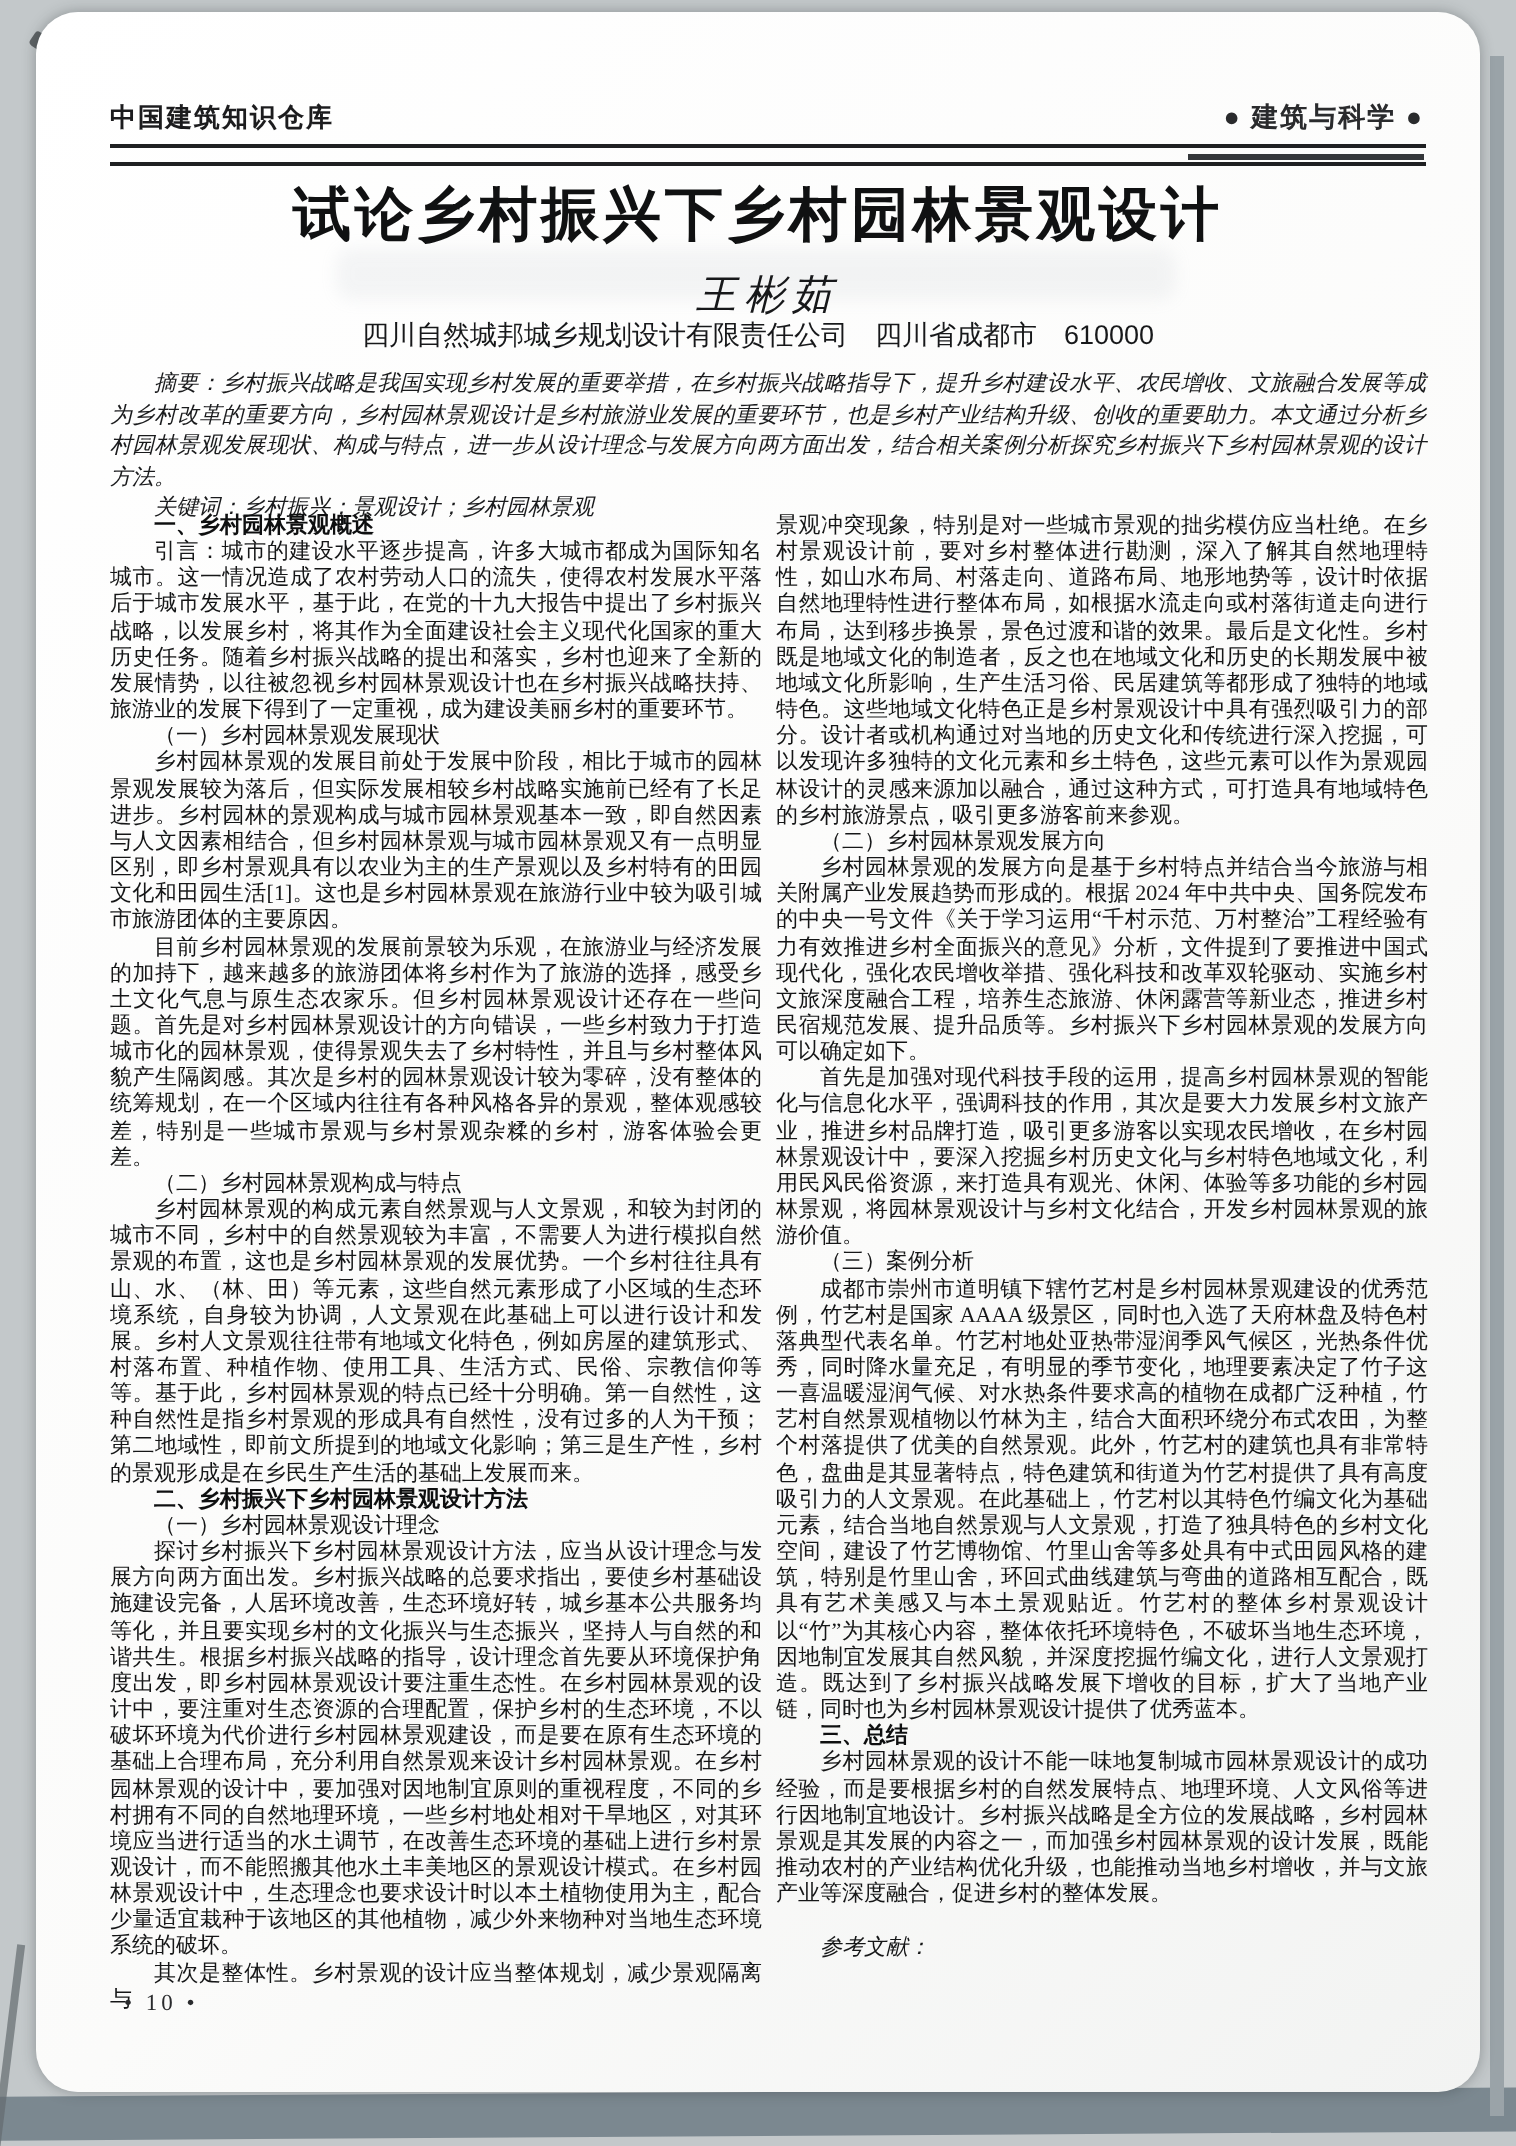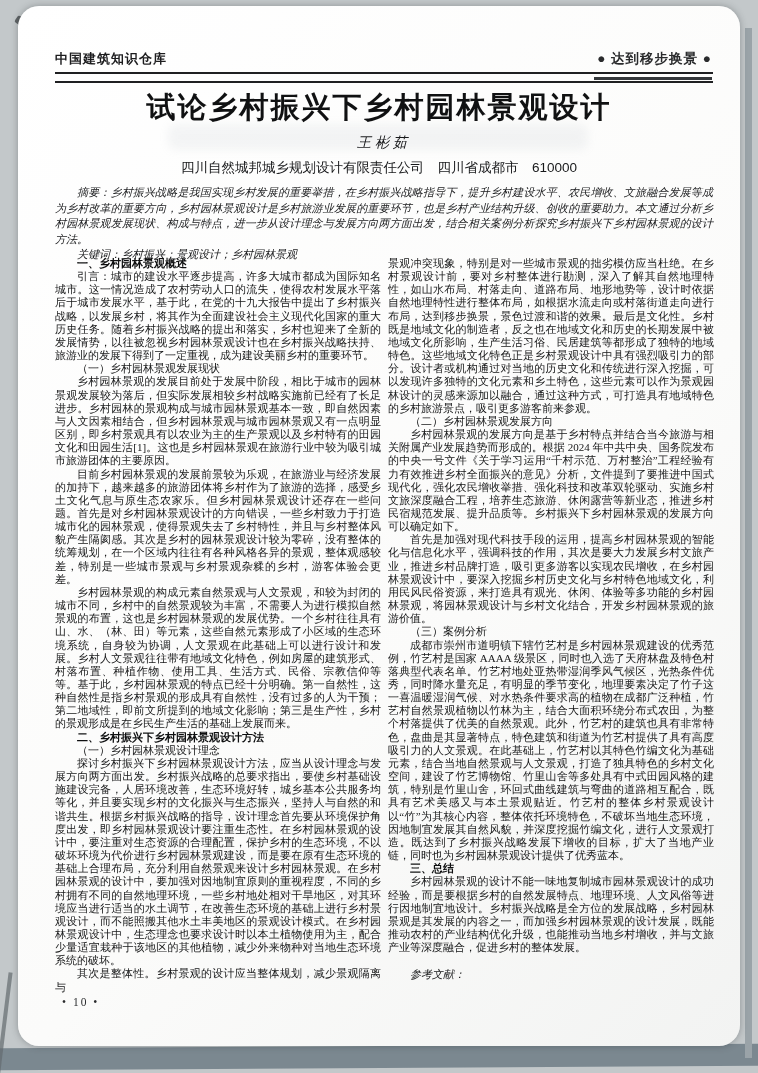--- a/index.html
+++ b/index.html
@@ -32,21 +32,21 @@
   .hdr-right{position:absolute;right:28px;top:44px;font-family:"Liberation Sans",sans-serif;
     font-weight:bold;font-size:13.5px;color:#2a2b2d;letter-spacing:1px;}
   .hdr-rule{position:absolute;left:37px;top:66px;width:658px;height:7px;
     border-top:2px solid #1f2022;border-bottom:2px solid #1f2022;}
   .hdr-rule-right{position:absolute;right:28px;top:71px;width:118px;height:3px;background:#34373a;}
   
   .title{position:absolute;left:0;top:82px;width:722px;text-align:center;
     font-size:29px;font-weight:bold;color:#101112;letter-spacing:2px;
     font-family:"Liberation Serif",serif;}
   .author{position:absolute;left:0;top:128px;width:732px;text-align:center;
-    font-size:14px;font-style:italic;color:#17181a;letter-spacing:4px;}
+    font-size:20px;font-style:italic;color:#17181a;letter-spacing:4px;}
   .affiliation{position:absolute;left:0;top:153px;width:722px;text-align:center;
     font-family:"Liberation Sans",sans-serif;font-size:13.5px;color:#17181a;}
   
   .abstract-block{position:absolute;left:37px;top:179px;width:658px;
     font-style:italic;font-size:11px;line-height:15.6px;color:#1a1b1d;text-align:justify;}
   .abstract-block p{margin:0;text-indent:2em;}
   
   .col{position:absolute;top:251px;width:326px;font-size:11px;line-height:13.15px;
     color:#151617;text-align:justify;}
   .col-left{left:37px;}
@@ -66,39 +66,40 @@
 <div class="scan-band-bottom"></div>
 <div class="scan-strip-right"></div>
 <div class="scan-mark-topleft"></div>
 <div class="scan-line-bottomleft"></div>
 
 <div class="page">
 
   <div class="bleed-ghost"></div>
 
   <div class="hdr-left">中国建筑知识仓库</div>
-  <div class="hdr-right">● 达到移步换景 ●</div>
+  <div class="hdr-right">● 建筑与科学 ●</div>
   <div class="hdr-rule"></div>
   <div class="hdr-rule-right"></div>
 
   <div class="title">试论乡村振兴下乡村园林景观设计</div>
   <div class="author">王彬茹</div>
   <div class="affiliation">四川自然城邦城乡规划设计有限责任公司　四川省成都市　610000</div>
 
   <div class="abstract-block">
     <p>摘要：乡村振兴战略是我国实现乡村发展的重要举措，在乡村振兴战略指导下，提升乡村建设水平、农民增收、文旅融合发展等成为乡村改革的重要方向，乡村园林景观设计是乡村旅游业发展的重要环节，也是乡村产业结构升级、创收的重要助力。本文通过分析乡村园林景观发展现状、构成与特点，进一步从设计理念与发展方向两方面出发，结合相关案例分析探究乡村振兴下乡村园林景观的设计方法。</p>
     <p>关键词：乡村振兴；景观设计；乡村园林景观</p>
   </div>
 
   <div class="col col-left" id="col-left">
       <p class="para h1">一、乡村园林景观概述</p>
       <p class="para body ind">引言：城市的建设水平逐步提高，许多大城市都成为国际知名城市。这一情况造成了农村劳动人口的流失，使得农村发展水平落后于城市发展水平，基于此，在党的十九大报告中提出了乡村振兴战略，以发展乡村，将其作为全面建设社会主义现代化国家的重大历史任务。随着乡村振兴战略的提出和落实，乡村也迎来了全新的发展情势，以往被忽视乡村园林景观设计也在乡村振兴战略扶持、旅游业的发展下得到了一定重视，成为建设美丽乡村的重要环节。</p>
       <p class="para h2">（一）乡村园林景观发展现状</p>
       <p class="para body ind">乡村园林景观的发展目前处于发展中阶段，相比于城市的园林景观发展较为落后，但实际发展相较乡村战略实施前已经有了长足进步。乡村园林的景观构成与城市园林景观基本一致，即自然因素与人文因素相结合，但乡村园林景观与城市园林景观又有一点明显区别，即乡村景观具有以农业为主的生产景观以及乡村特有的田园文化和田园生活[1]。这也是乡村园林景观在旅游行业中较为吸引城市旅游团体的主要原因。</p>
       <p class="para body ind">目前乡村园林景观的发展前景较为乐观，在旅游业与经济发展的加持下，越来越多的旅游团体将乡村作为了旅游的选择，感受乡土文化气息与原生态农家乐。但乡村园林景观设计还存在一些问题。首先是对乡村园林景观设计的方向错误，一些乡村致力于打造城市化的园林景观，使得景观失去了乡村特性，并且与乡村整体风貌产生隔阂感。其次是乡村的园林景观设计较为零碎，没有整体的统筹规划，在一个区域内往往有各种风格各异的景观，整体观感较差，特别是一些城市景观与乡村景观杂糅的乡村，游客体验会更差。</p>
+      <p class="para h2">（二）乡村园林景观构成与特点</p>
       <p class="para body ind">乡村园林景观的构成元素自然景观与人文景观，和较为封闭的城市不同，乡村中的自然景观较为丰富，不需要人为进行模拟自然景观的布置，这也是乡村园林景观的发展优势。一个乡村往往具有山、水、（林、田）等元素，这些自然元素形成了小区域的生态环境系统，自身较为协调，人文景观在此基础上可以进行设计和发展。乡村人文景观往往带有地域文化特色，例如房屋的建筑形式、村落布置、种植作物、使用工具、生活方式、民俗、宗教信仰等等。基于此，乡村园林景观的特点已经十分明确。第一自然性，这种自然性是指乡村景观的形成具有自然性，没有过多的人为干预；第二地域性，即前文所提到的地域文化影响；第三是生产性，乡村的景观形成是在乡民生产生活的基础上发展而来。</p>
       <p class="para h1">二、乡村振兴下乡村园林景观设计方法</p>
       <p class="para h2">（一）乡村园林景观设计理念</p>
       <p class="para body ind">探讨乡村振兴下乡村园林景观设计方法，应当从设计理念与发展方向两方面出发。乡村振兴战略的总要求指出，要使乡村基础设施建设完备，人居环境改善，生态环境好转，城乡基本公共服务均等化，并且要实现乡村的文化振兴与生态振兴，坚持人与自然的和谐共生。根据乡村振兴战略的指导，设计理念首先要从环境保护角度出发，即乡村园林景观设计要注重生态性。在乡村园林景观的设计中，要注重对生态资源的合理配置，保护乡村的生态环境，不以破坏环境为代价进行乡村园林景观建设，而是要在原有生态环境的基础上合理布局，充分利用自然景观来设计乡村园林景观。在乡村园林景观的设计中，要加强对因地制宜原则的重视程度，不同的乡村拥有不同的自然地理环境，一些乡村地处相对干旱地区，对其环境应当进行适当的水土调节，在改善生态环境的基础上进行乡村景观设计，而不能照搬其他水土丰美地区的景观设计模式。在乡村园林景观设计中，生态理念也要求设计时以本土植物使用为主，配合少量适宜栽种于该地区的其他植物，减少外来物种对当地生态环境系统的破坏。</p>
       <p class="para body ind">其次是整体性。乡村景观的设计应当整体规划，减少景观隔离与</p>
     </div>
   <div class="col col-right" id="col-right">
       <p class="para body">景观冲突现象，特别是对一些城市景观的拙劣模仿应当杜绝。在乡村景观设计前，要对乡村整体进行勘测，深入了解其自然地理特性，如山水布局、村落走向、道路布局、地形地势等，设计时依据自然地理特性进行整体布局，如根据水流走向或村落街道走向进行布局，达到移步换景，景色过渡和谐的效果。最后是文化性。乡村既是地域文化的制造者，反之也在地域文化和历史的长期发展中被地域文化所影响，生产生活习俗、民居建筑等都形成了独特的地域特色。这些地域文化特色正是乡村景观设计中具有强烈吸引力的部分。设计者或机构通过对当地的历史文化和传统进行深入挖掘，可以发现许多独特的文化元素和乡土特色，这些元素可以作为景观园林设计的灵感来源加以融合，通过这种方式，可打造具有地域特色的乡村旅游景点，吸引更多游客前来参观。</p>
       <p class="para h2">（二）乡村园林景观发展方向</p>
       <p class="para body ind">乡村园林景观的发展方向是基于乡村特点并结合当今旅游与相关附属产业发展趋势而形成的。根据 2024 年中共中央、国务院发布的中央一号文件《关于学习运用“千村示范、万村整治”工程经验有力有效推进乡村全面振兴的意见》分析，文件提到了要推进中国式现代化，强化农民增收举措、强化科技和改革双轮驱动、实施乡村文旅深度融合工程，培养生态旅游、休闲露营等新业态，推进乡村民宿规范发展、提升品质等。乡村振兴下乡村园林景观的发展方向可以确定如下。</p>

